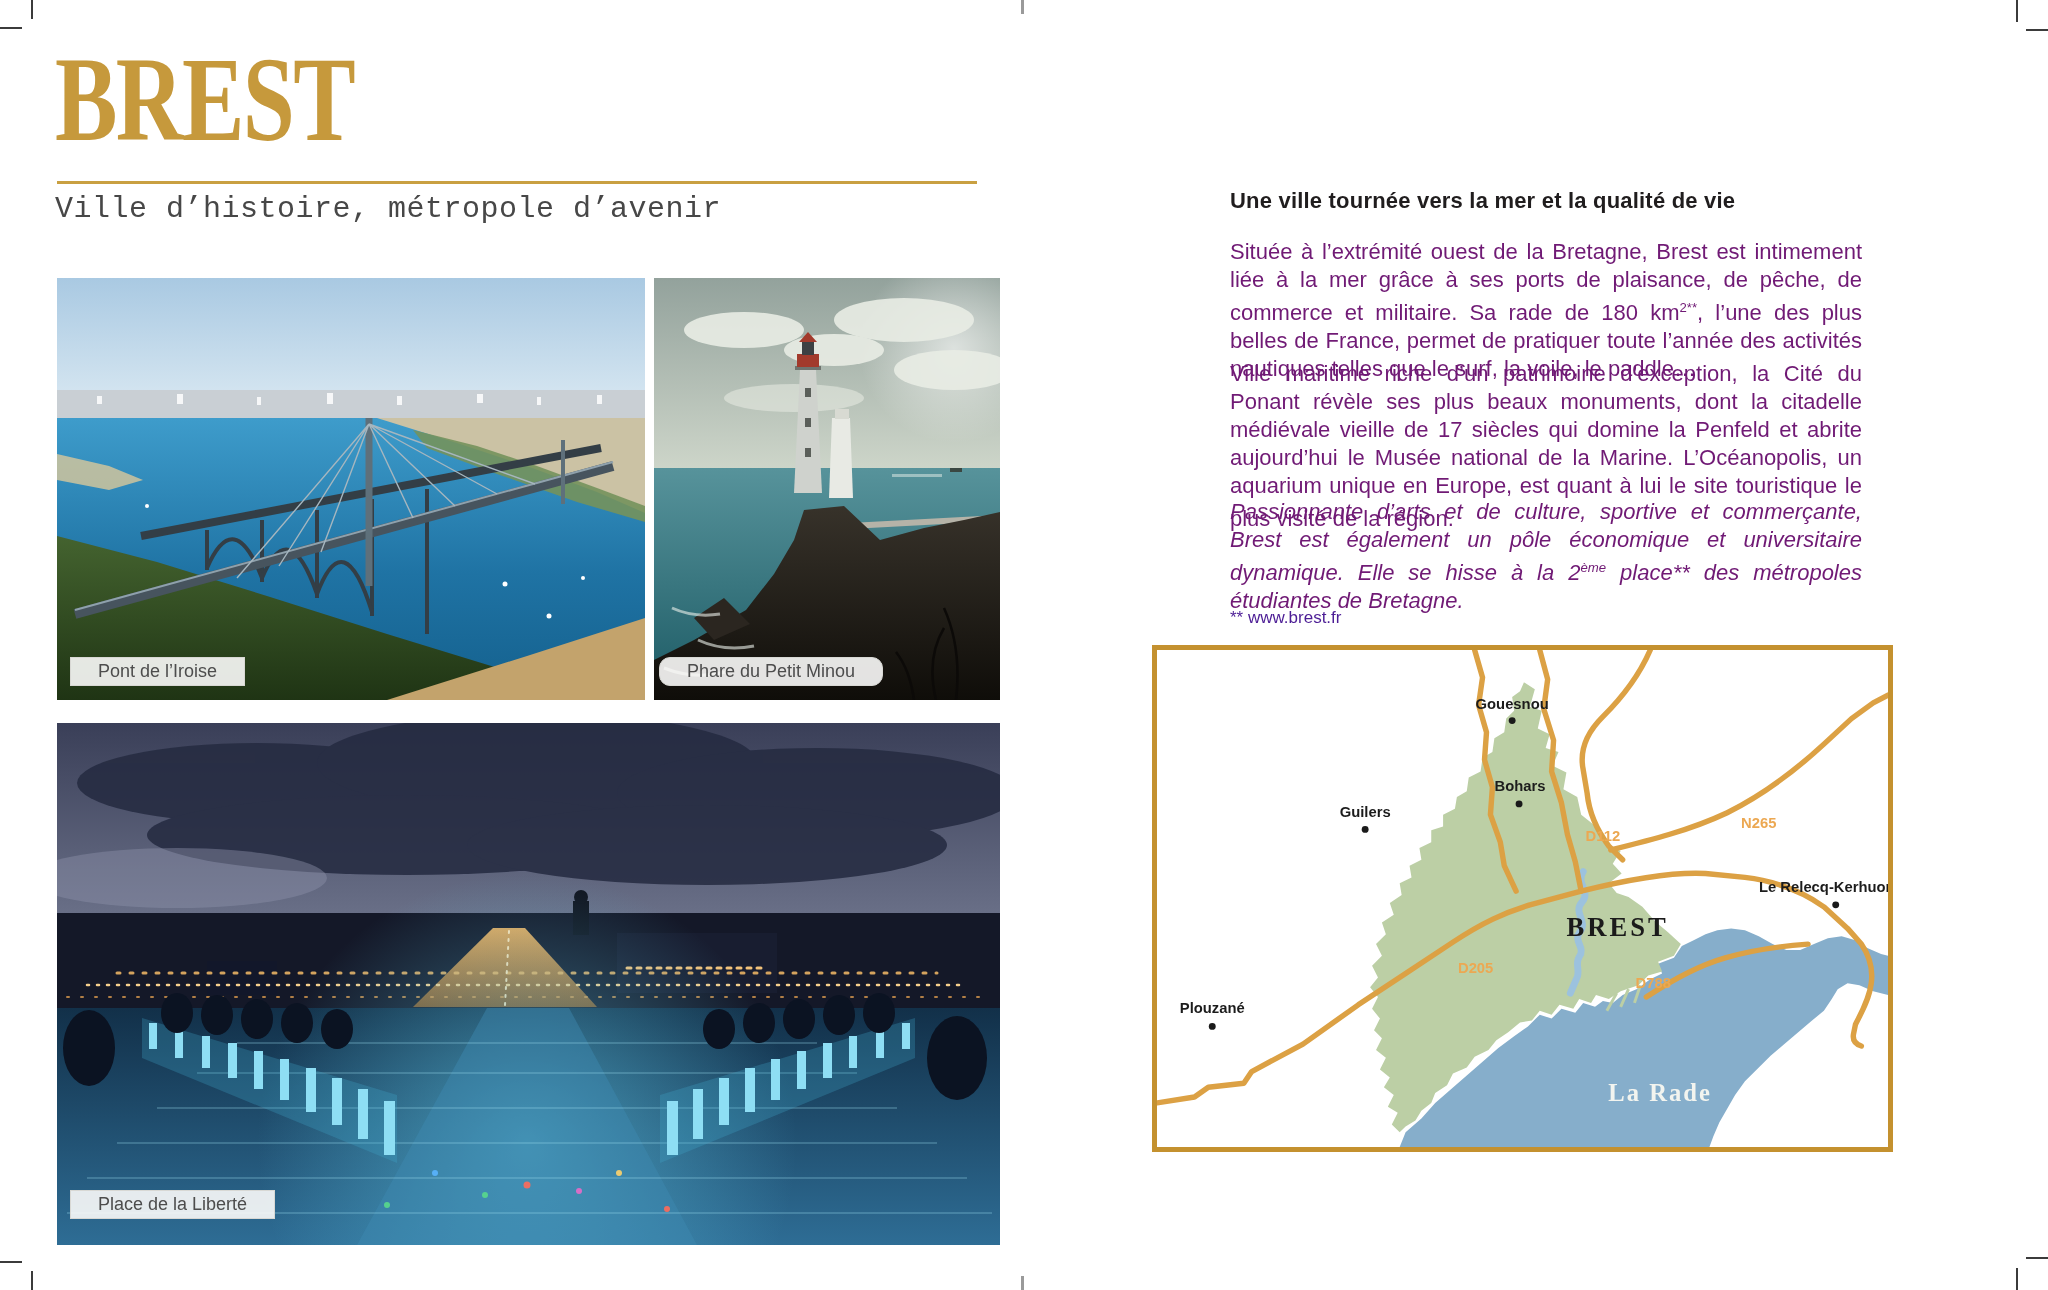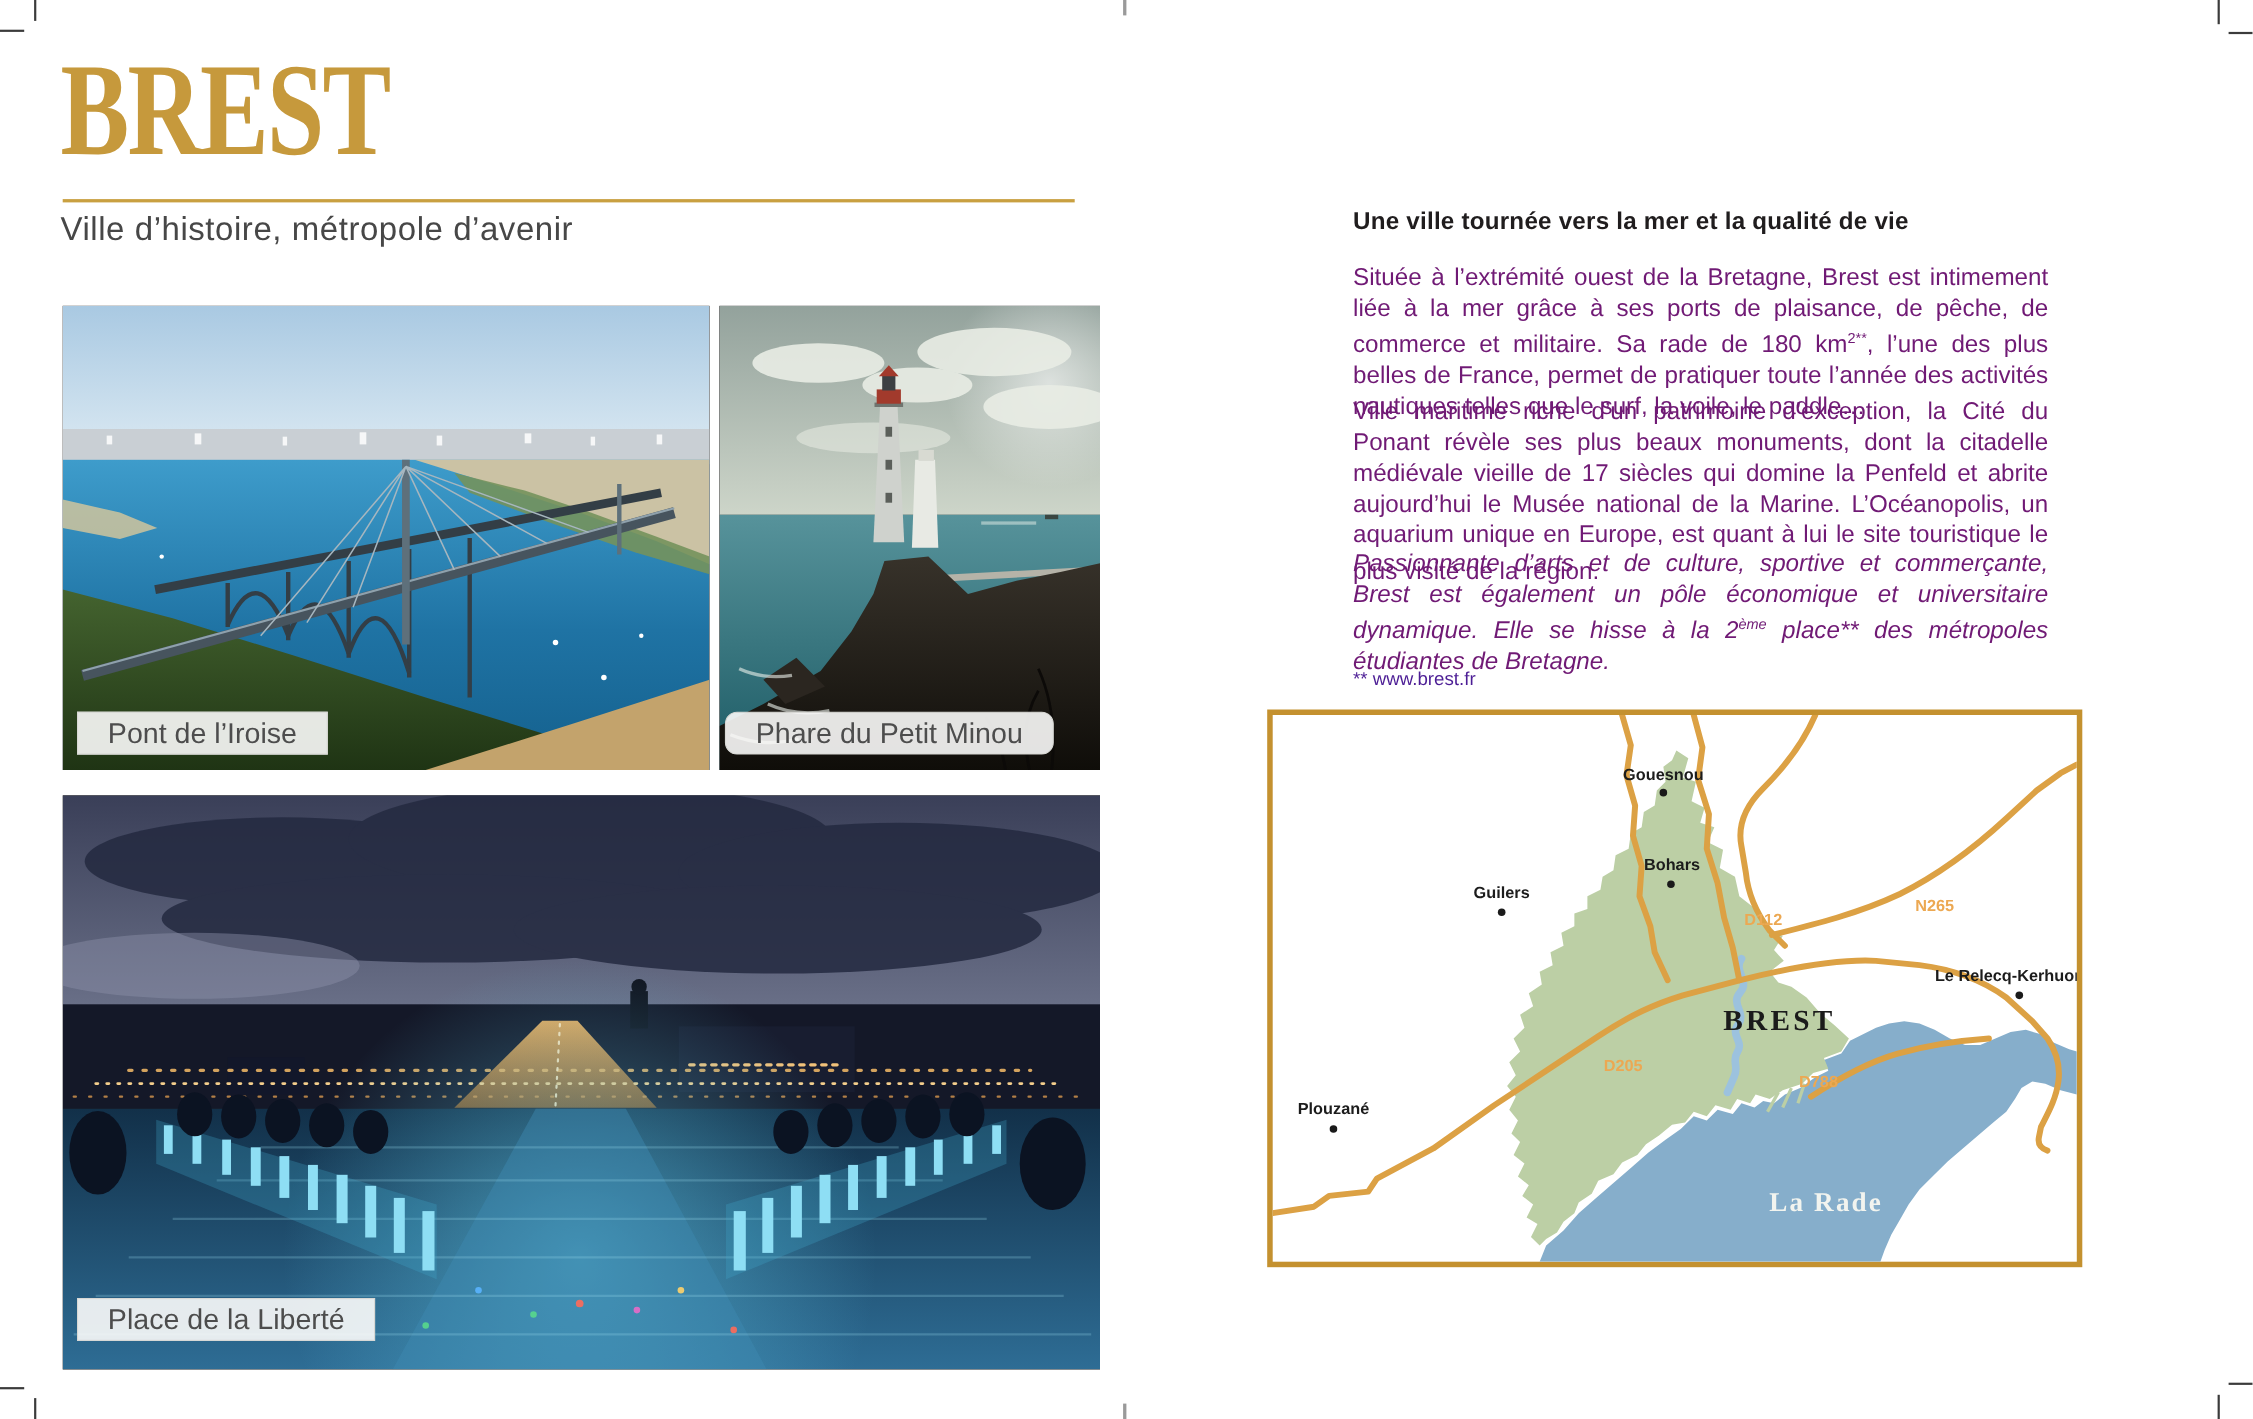--- a/index.html
+++ b/index.html
@@ -6,29 +6,29 @@
   .page{position:relative;width:2048px;height:1290px;background:#ffffff;overflow:hidden;
         font-family:"Liberation Sans", sans-serif;}
   .crop{position:absolute;background:#3b3b3b;}
   .crop.center{background:#9a9a9a;}
 
   
   .brest-title{position:absolute;left:55px;top:40px;font-family:"Liberation Serif", serif;
       font-weight:bold;font-size:120px;line-height:1;color:#C6993C;
       transform:scaleX(.78);transform-origin:left top;letter-spacing:-2px;}
   .title-rule{position:absolute;left:57px;top:181px;width:920px;height:3px;background:#C9A041;}
-  .subtitle{position:absolute;left:55px;top:192px;font-size:30px;color:#474747;letter-spacing:.5px;}
+  .subtitle{position:absolute;left:55px;top:192px;font-size:30px;color:#474747;letter-spacing:.5px;font-family:Liberation Mono, monospace;}
 
   .photo{position:absolute;overflow:hidden;background:#222;}
   .photo svg{display:block;width:100%;height:100%;}
   .photo1{left:57px;top:278px;width:588px;height:422px;}
   .photo2{left:654px;top:278px;width:346px;height:422px;}
   .photo3{left:57px;top:723px;width:943px;height:522px;}
   .caption{position:absolute;background:rgba(251,251,250,.9);border:1px solid #d8d8d4;
-      color:#4d4d4d;font-size:26px;padding:3px 27px;white-space:nowrap;}
+      color:#4d4d4d;font-size:18px;padding:3px 27px;white-space:nowrap;}
 
   
   .r-heading{position:absolute;left:1230px;top:188px;width:640px;font-size:22px;font-weight:bold;
       color:#201d1e;letter-spacing:.2px;}
   .r-par{position:absolute;left:1230px;width:632px;font-size:22px;line-height:28px;color:#701a75;
       text-align:justify;margin:0;}
   .r-par sup{font-size:.6em;}
   .p1{top:238px;} .p2{top:360px;} .p3{top:498px;font-style:italic;}
   .footnote{position:absolute;left:1230px;top:608px;font-size:17px;color:#4c1d95;}
 

